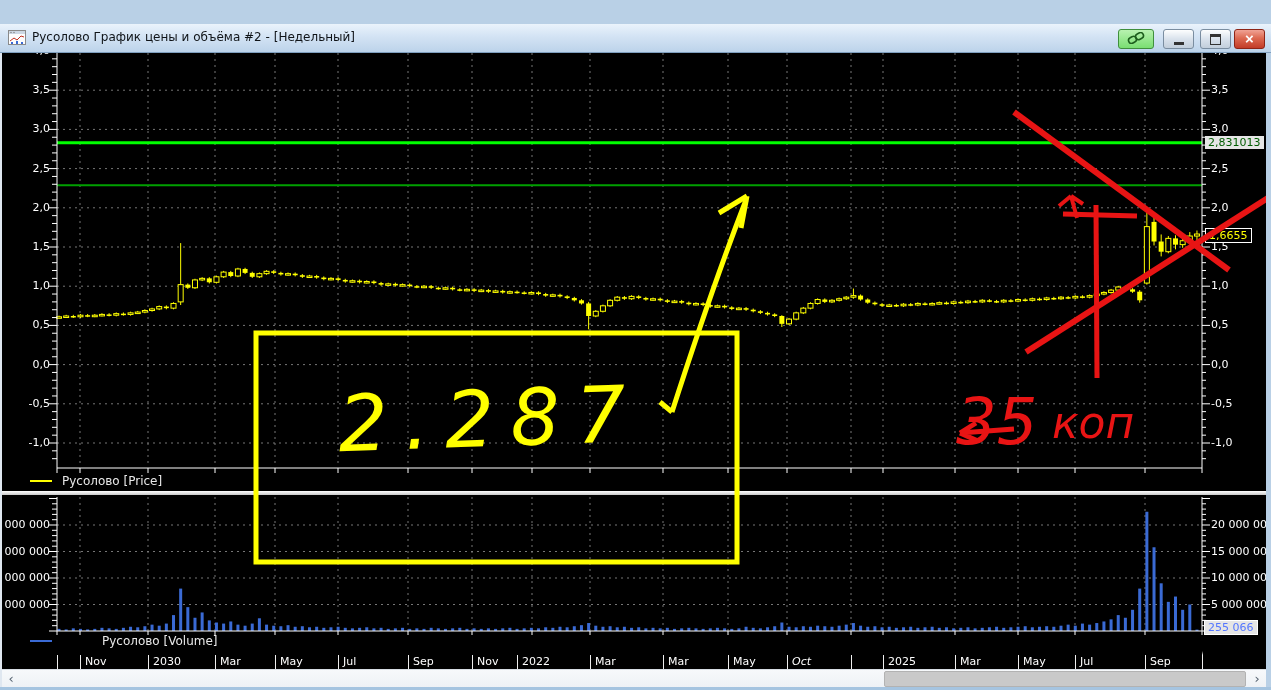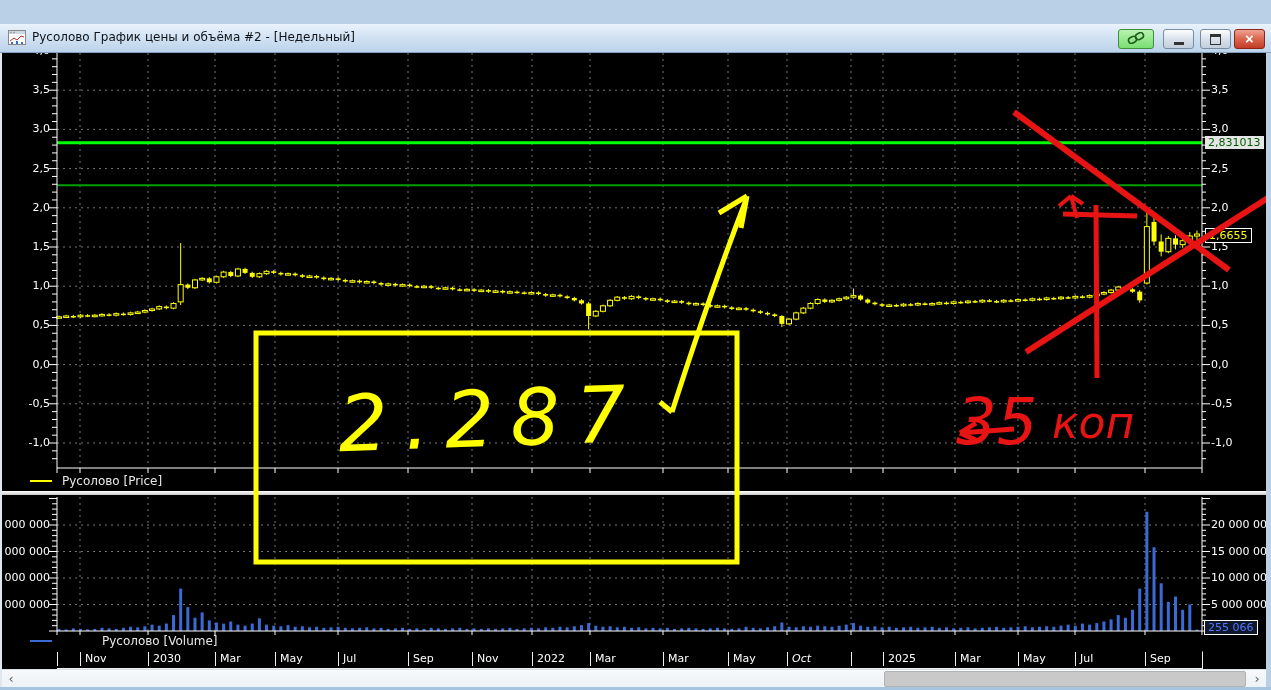--- a/index.html
+++ b/index.html
@@ -24,25 +24,25 @@
   .client-bg{position:absolute;left:2px;top:28px;width:1264px;height:659px;background:#000;z-index:1;}
   .frame-left{position:absolute;left:0;top:28px;width:2px;height:662px;background:#dfe7f0;z-index:35;}
   .frame-right{position:absolute;left:1266px;top:28px;width:5px;height:662px;background:#b9d0e6;z-index:35;}
   .frame-bottom{position:absolute;left:0;top:687px;width:1271px;height:3px;background:#a5c4e0;z-index:35;}
   svg.layer{position:absolute;left:0;top:0;z-index:5;}
   svg#anno{z-index:30;pointer-events:none;}
   .ylab{position:absolute;font-size:11px;color:#fff;white-space:pre;z-index:10;line-height:13px;}
   .overlay-label{position:absolute;z-index:12;font-size:11px;line-height:13px;padding:0 3px;white-space:nowrap;}
   .lvl-green{background:#e5e5e5;color:#005c00;}
   .lastprice{background:#000;border:1px solid #fff;color:#ffff00;}
-  .lastvol{background:#0f172a;border:1px solid #fff;color:#5577ff;}
+  .lastvol{background:#e5e5e5;border:1px solid #fff;color:#5577ff;}
   .legend{position:absolute;left:30px;z-index:10;display:flex;align-items:center;font-size:12px;color:#e8e8e8;}
   .legend .mark{display:inline-block;width:22px;height:2px;margin-right:10px;}
   .datestrip{position:absolute;left:57px;top:651px;width:1145px;height:16px;z-index:10;
-             border-top:1px solid #000000;border-bottom:1px solid #efefef;border-right:1px solid #efefef;}
+             border-top:4px solid #000000;border-bottom:1px solid #efefef;border-right:1px solid #efefef;}
   .datecell{position:absolute;top:0;height:14px;border-left:1px solid #efefef;color:#fff;
             font-size:11px;line-height:14px;padding-left:4px;overflow:hidden;box-sizing:border-box;}
   
   .hscroll{position:absolute;left:2px;top:669px;width:1264px;height:18px;z-index:12;
            background:linear-gradient(180deg,#f7f9fb,#eef1f5);border-top:1px solid #d7dde4;}
   .scroll-arrow{position:absolute;top:1px;width:16px;height:16px;color:#53606e;font-size:13px;
                 line-height:16px;text-align:center;}
   .arrow-left{left:1px;} .arrow-right{right:1px;}
   .scroll-thumb{position:absolute;left:882px;top:1px;width:362px;height:16px;background:#c9c9c9;
                 border:1px solid #b2b2b2;box-sizing:border-box;border-radius:2px;}
@@ -884,21 +884,21 @@
 
   <div class="datestrip" id="datestrip">
       <div class="datecell" style="left: 0px; width: 23px;"></div>
       <div class="datecell" style="left: 23px; width: 68px;">Nov</div>
       <div class="datecell" style="left: 91px; width: 67px;">2030</div>
       <div class="datecell" style="left: 158px; width: 60px;">Mar</div>
       <div class="datecell" style="left: 218px; width: 63px;">May</div>
       <div class="datecell" style="left: 281px; width: 70px;">Jul</div>
       <div class="datecell" style="left: 351px; width: 64px;">Sep</div>
       <div class="datecell" style="left: 415px; width: 60px;">Nov</div>
-      <div class="datecell" style="left: 475px; width: 58px;">2022</div>
+      <div class="datecell" style="left: 460px; width: 58px;">2022</div>
       <div class="datecell" style="left: 533px; width: 73px;">Mar</div>
       <div class="datecell" style="left: 606px; width: 65px;">Mar</div>
       <div class="datecell" style="left: 671px; width: 59px;">May</div>
       <div class="datecell" style="left: 730px; width: 64px; font-style: italic;">Oct</div>
       <div class="datecell" style="left: 794px; width: 32px;"></div>
       <div class="datecell" style="left: 826px; width: 72px;">2025</div>
       <div class="datecell" style="left: 898px; width: 63px;">Mar</div>
       <div class="datecell" style="left: 961px; width: 57px;">May</div>
       <div class="datecell" style="left: 1018px; width: 70px;">Jul</div>
       <div class="datecell" style="left: 1088px; width: 57px;">Sep</div>

